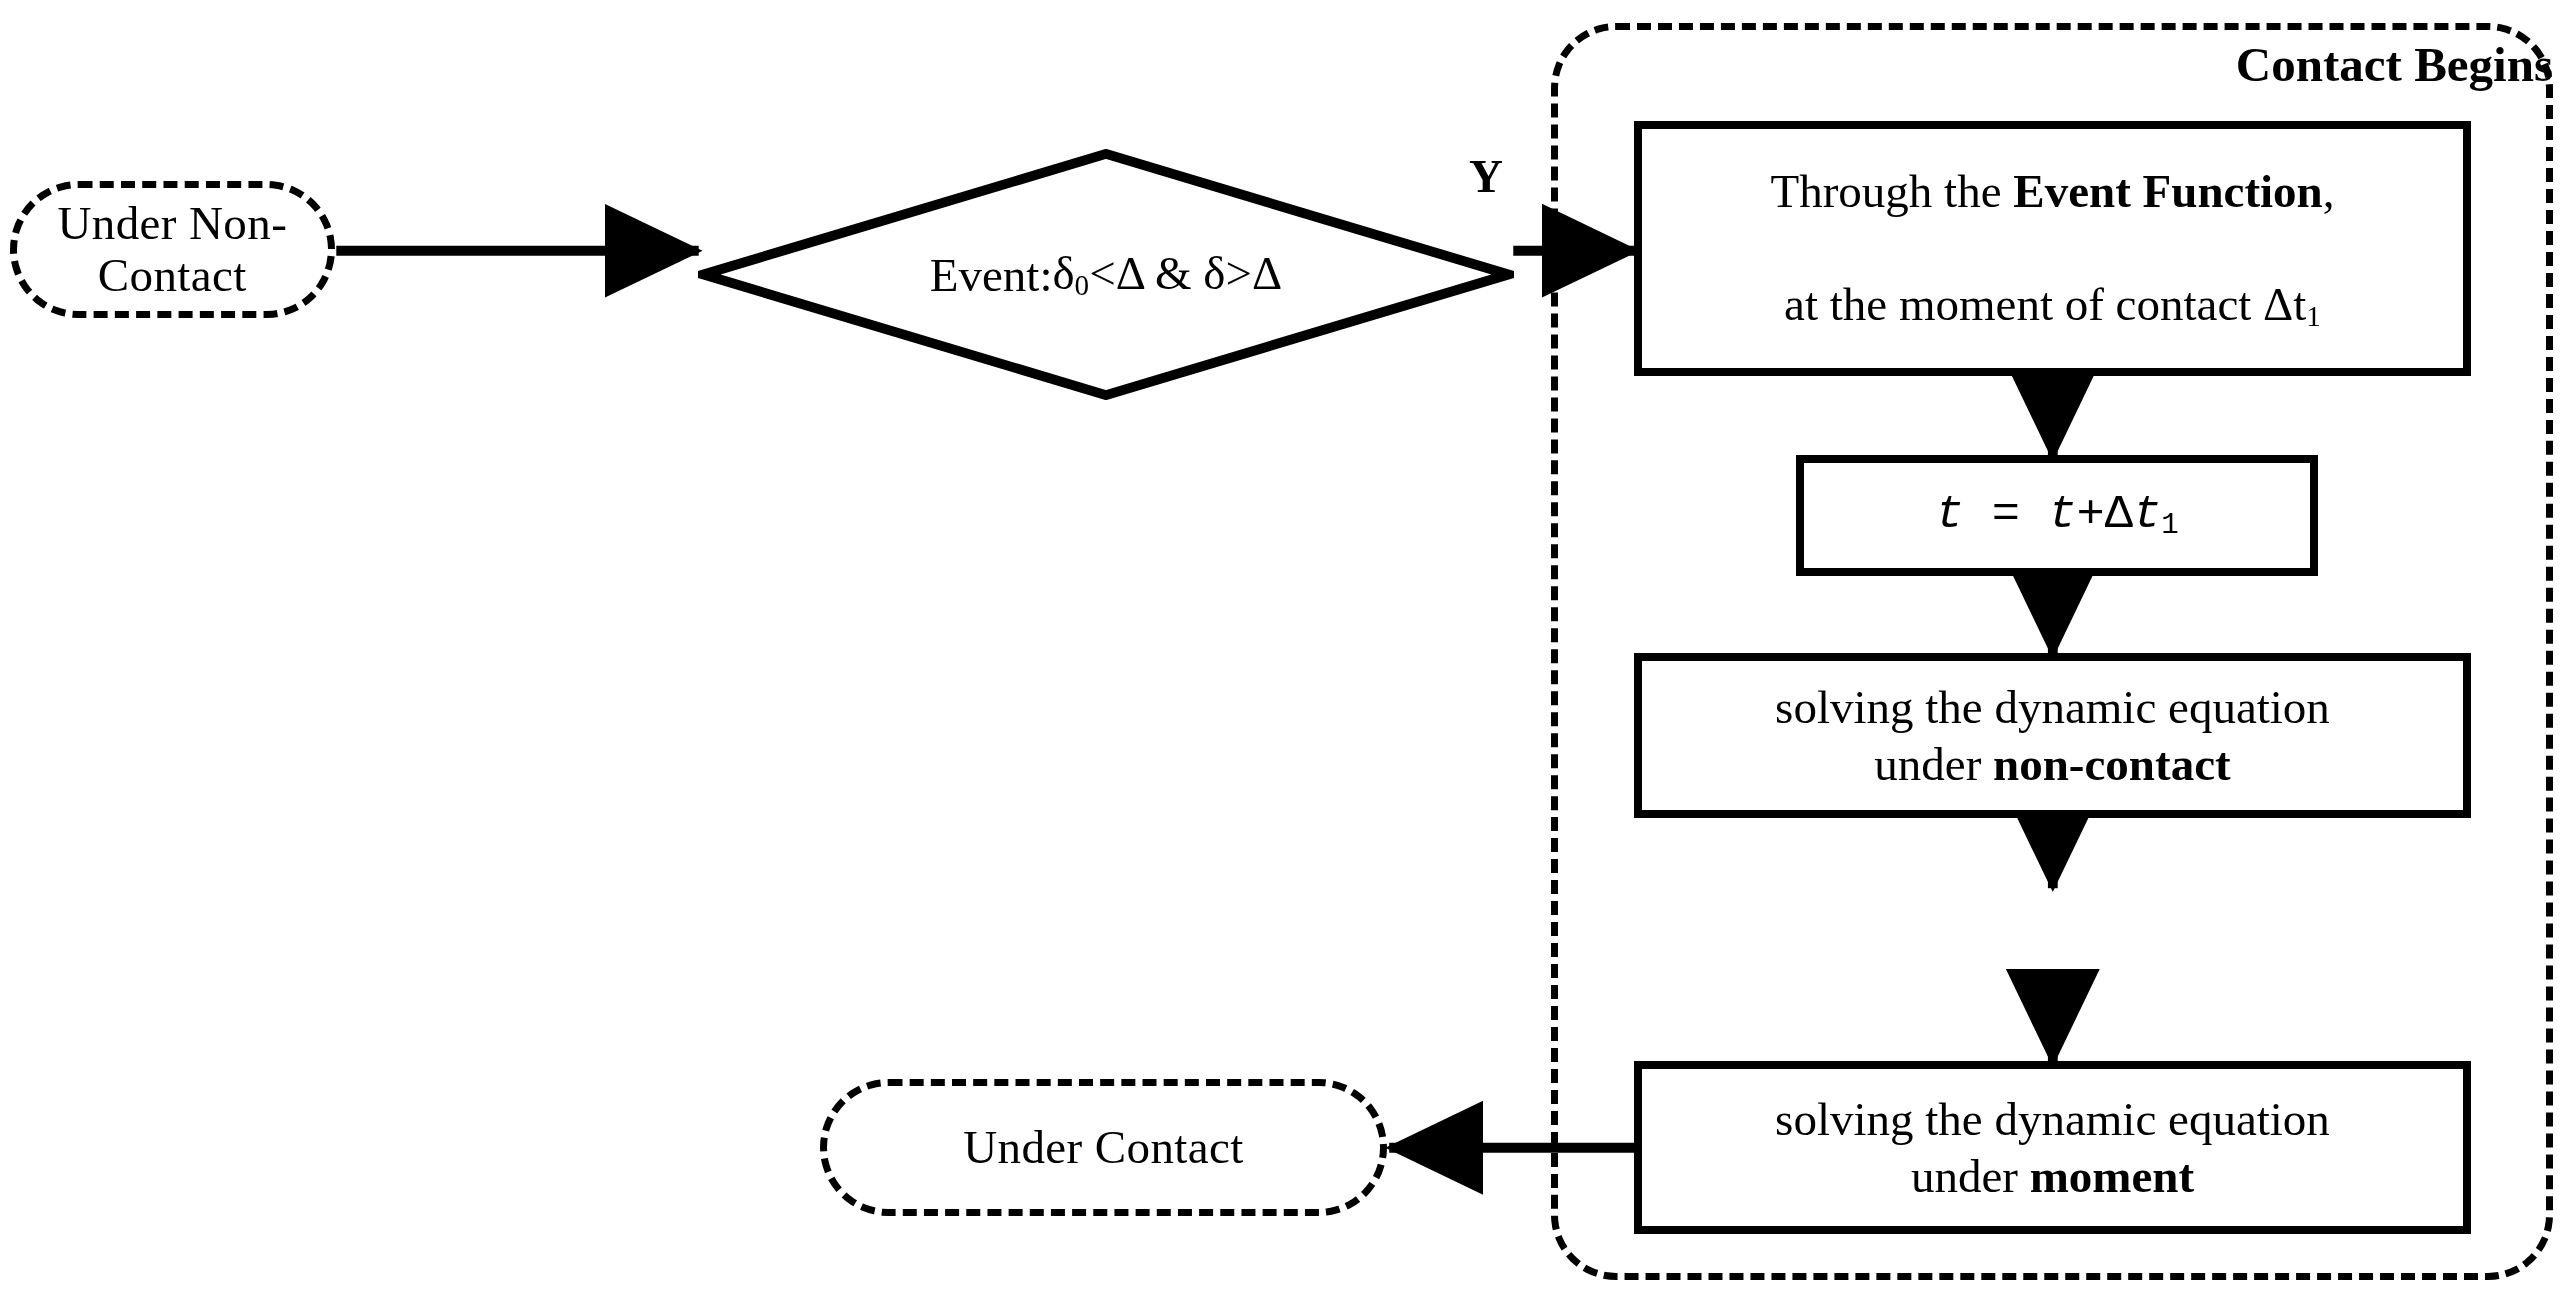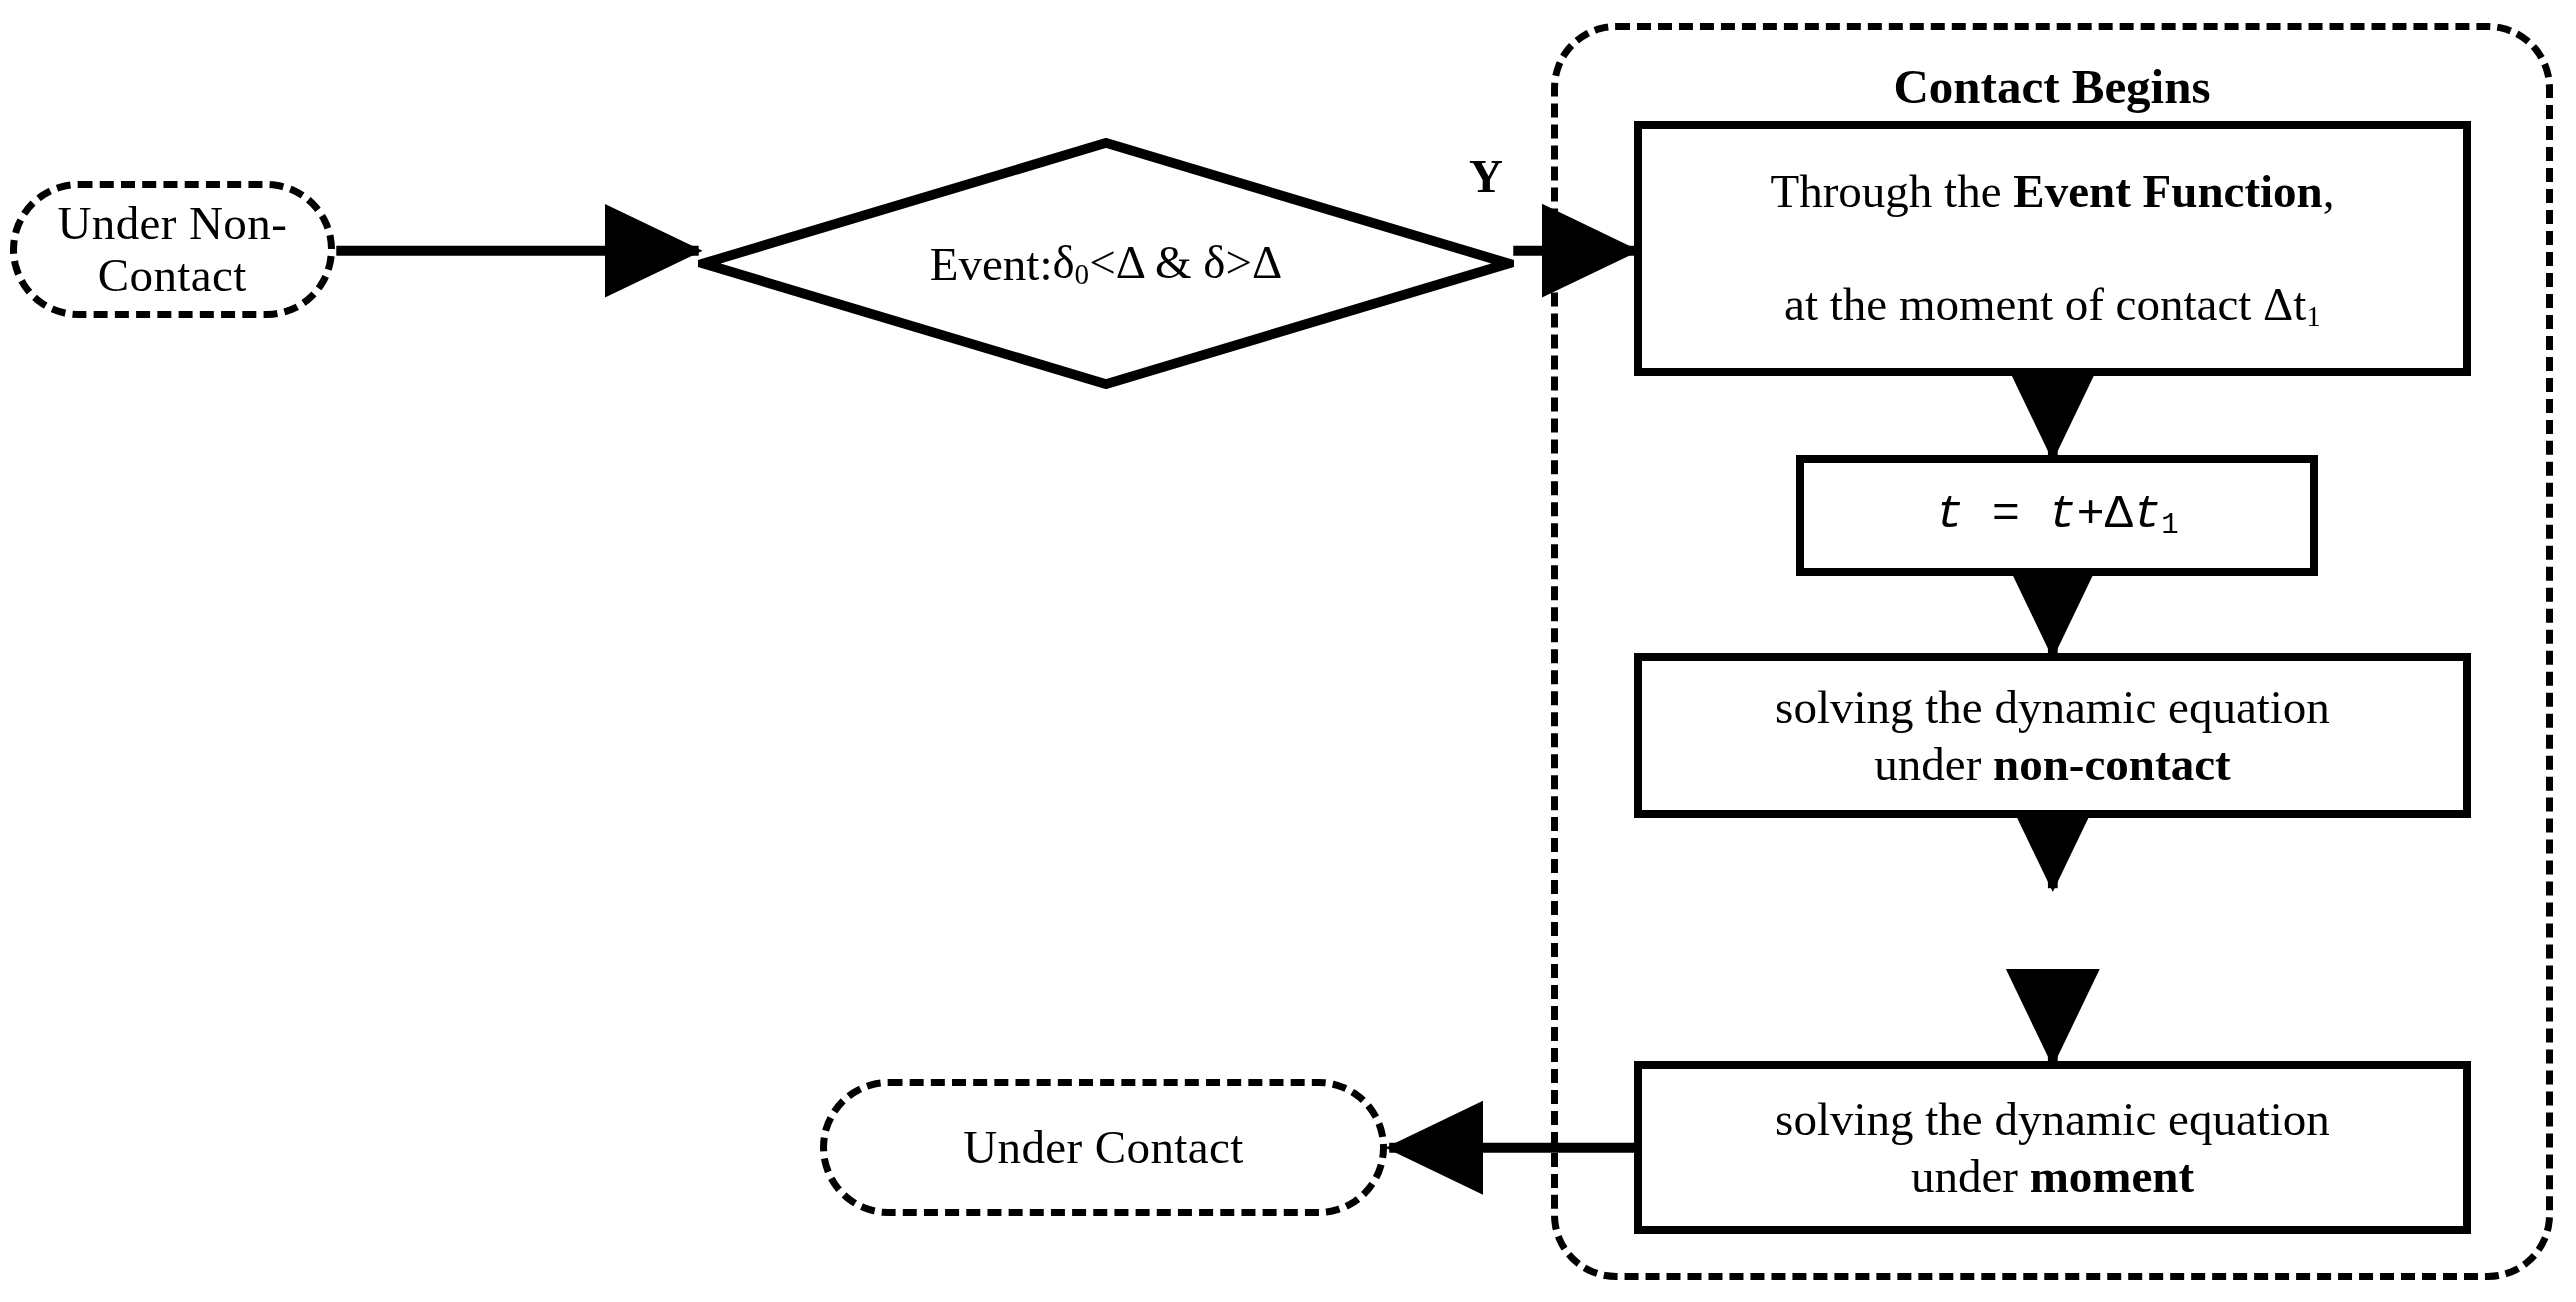--- a/index.html
+++ b/index.html
@@ -54,21 +54,21 @@
   #node-under-contact {
     left: 820px;
     top: 1079px;
     width: 567px;
     height: 137px;
   }
   
   #node-decision {
     position: absolute;
     left: 698px;
-    top: 138px;
+    top: 149px;
     width: 816px;
     height: 251px;
   }
   #node-decision svg {
     position: absolute;
     left: 0;
     top: 0;
   }
   #node-decision .dlabel {
     position: absolute;
@@ -92,24 +92,23 @@
     box-sizing: border-box;
     border: 7.3px dashed #000000;
     border-radius: 65px;
     background: transparent;
   }
   #group-title {
     position: absolute;
     left: 1551px;
     top: 36px;
     width: 1002px;
-    text-align: center;
+    text-align: right;
     font-size: 49px;
     font-weight: bold;
-    margin-top: 22px;
   }
   
   .procbox {
     position: absolute;
     box-sizing: border-box;
     border: 8.2px solid #000000;
     background: #ffffff;
     display: flex;
     align-items: center;
     justify-content: center;

